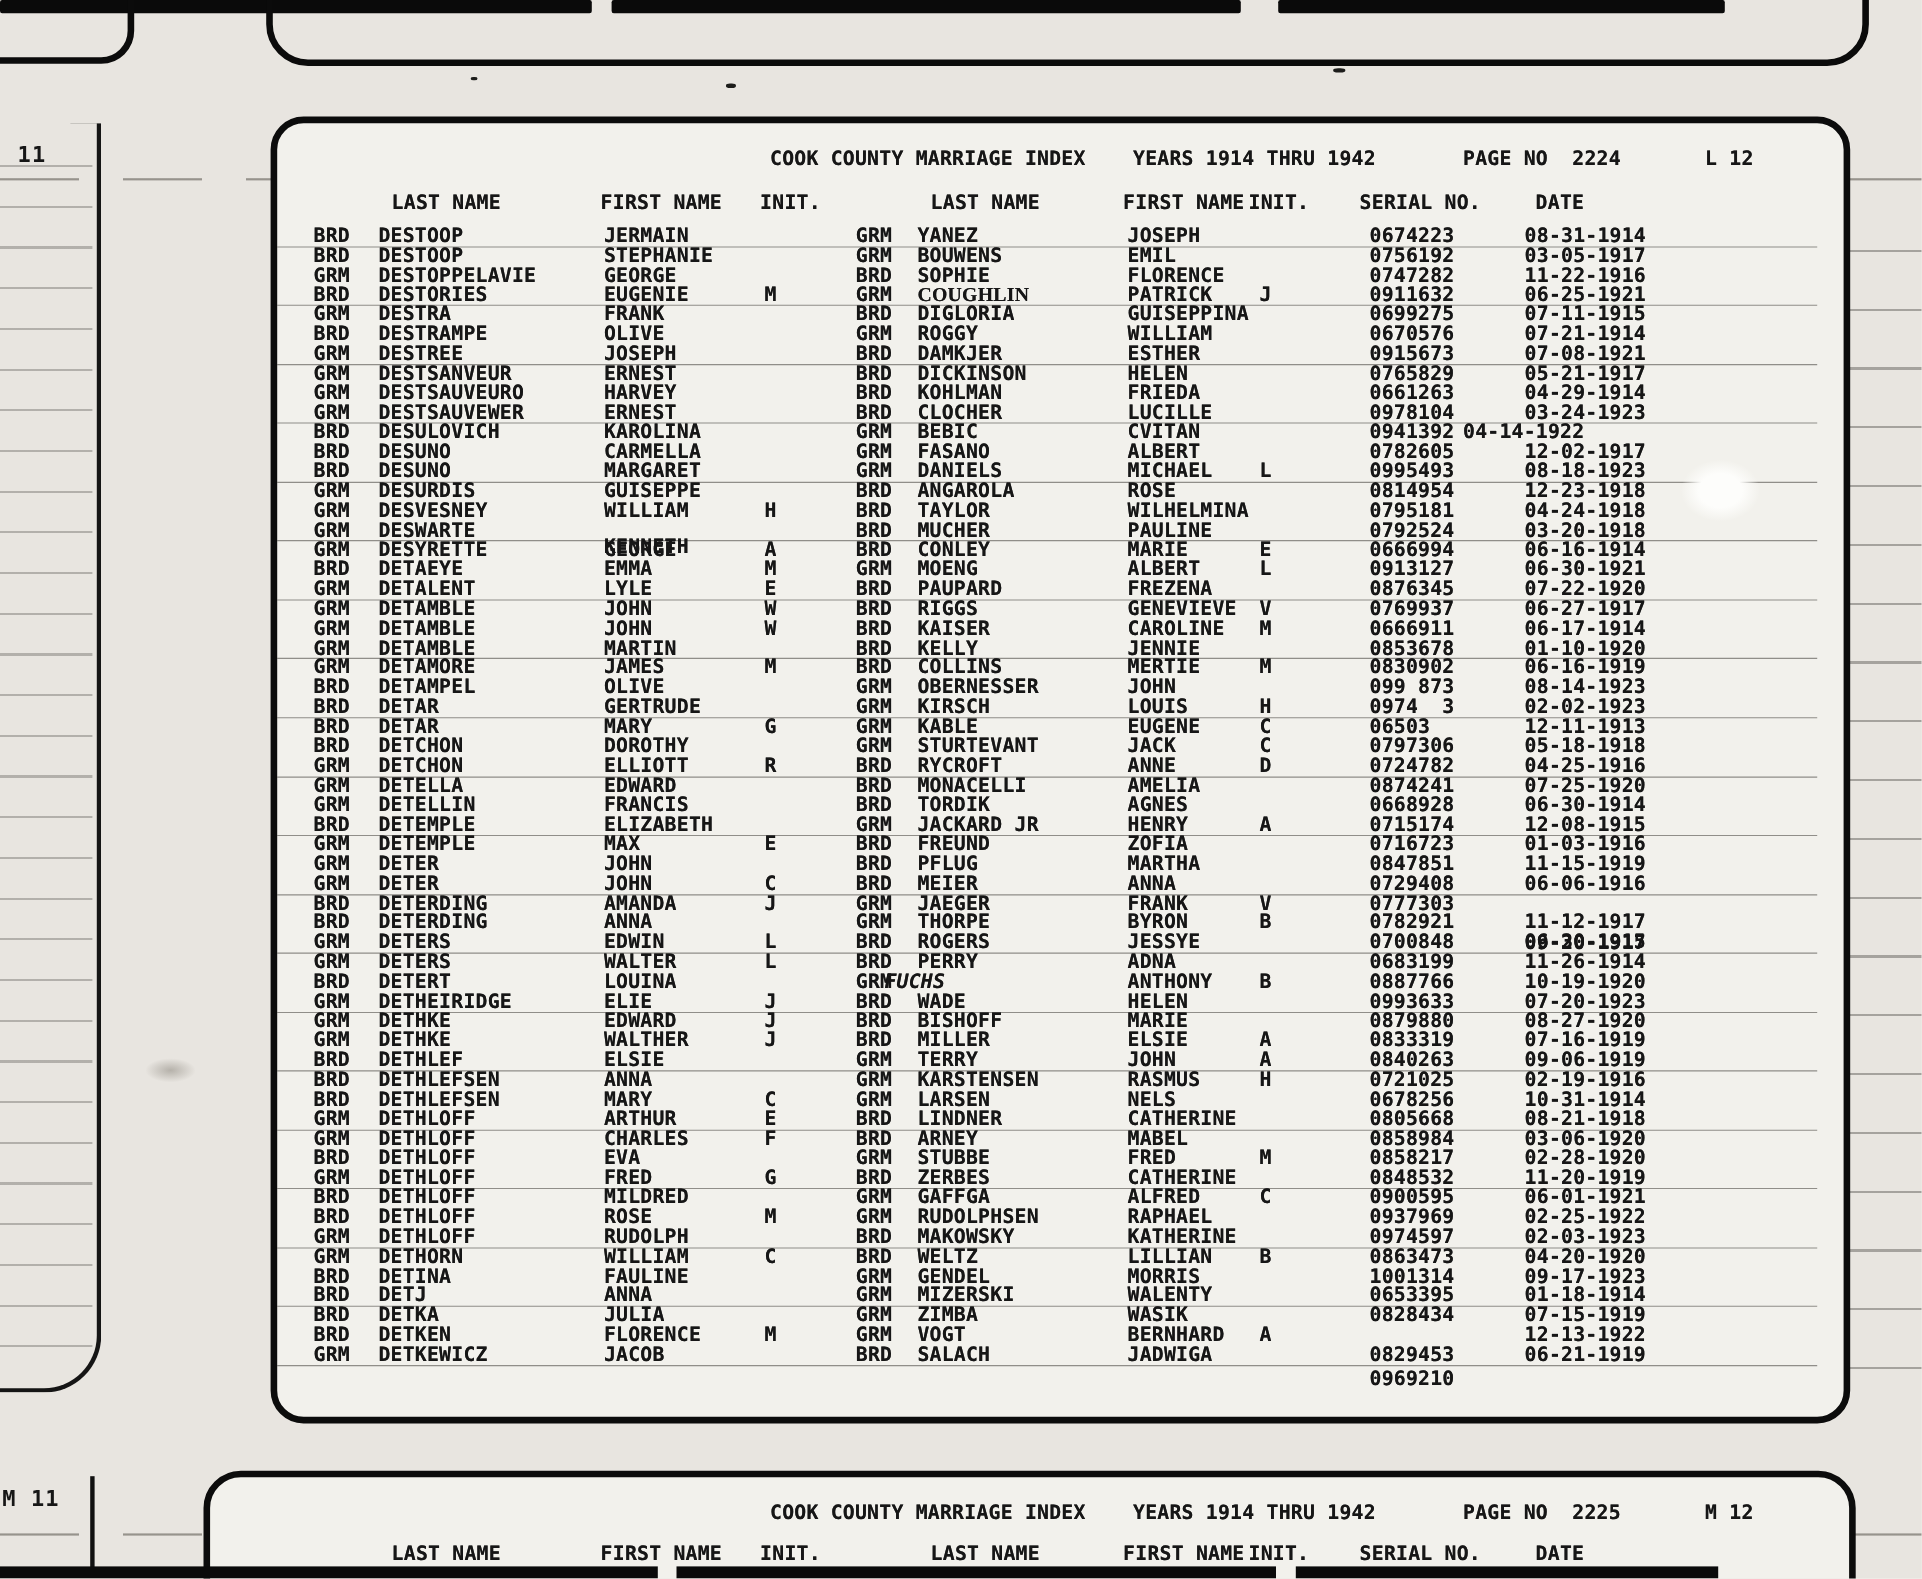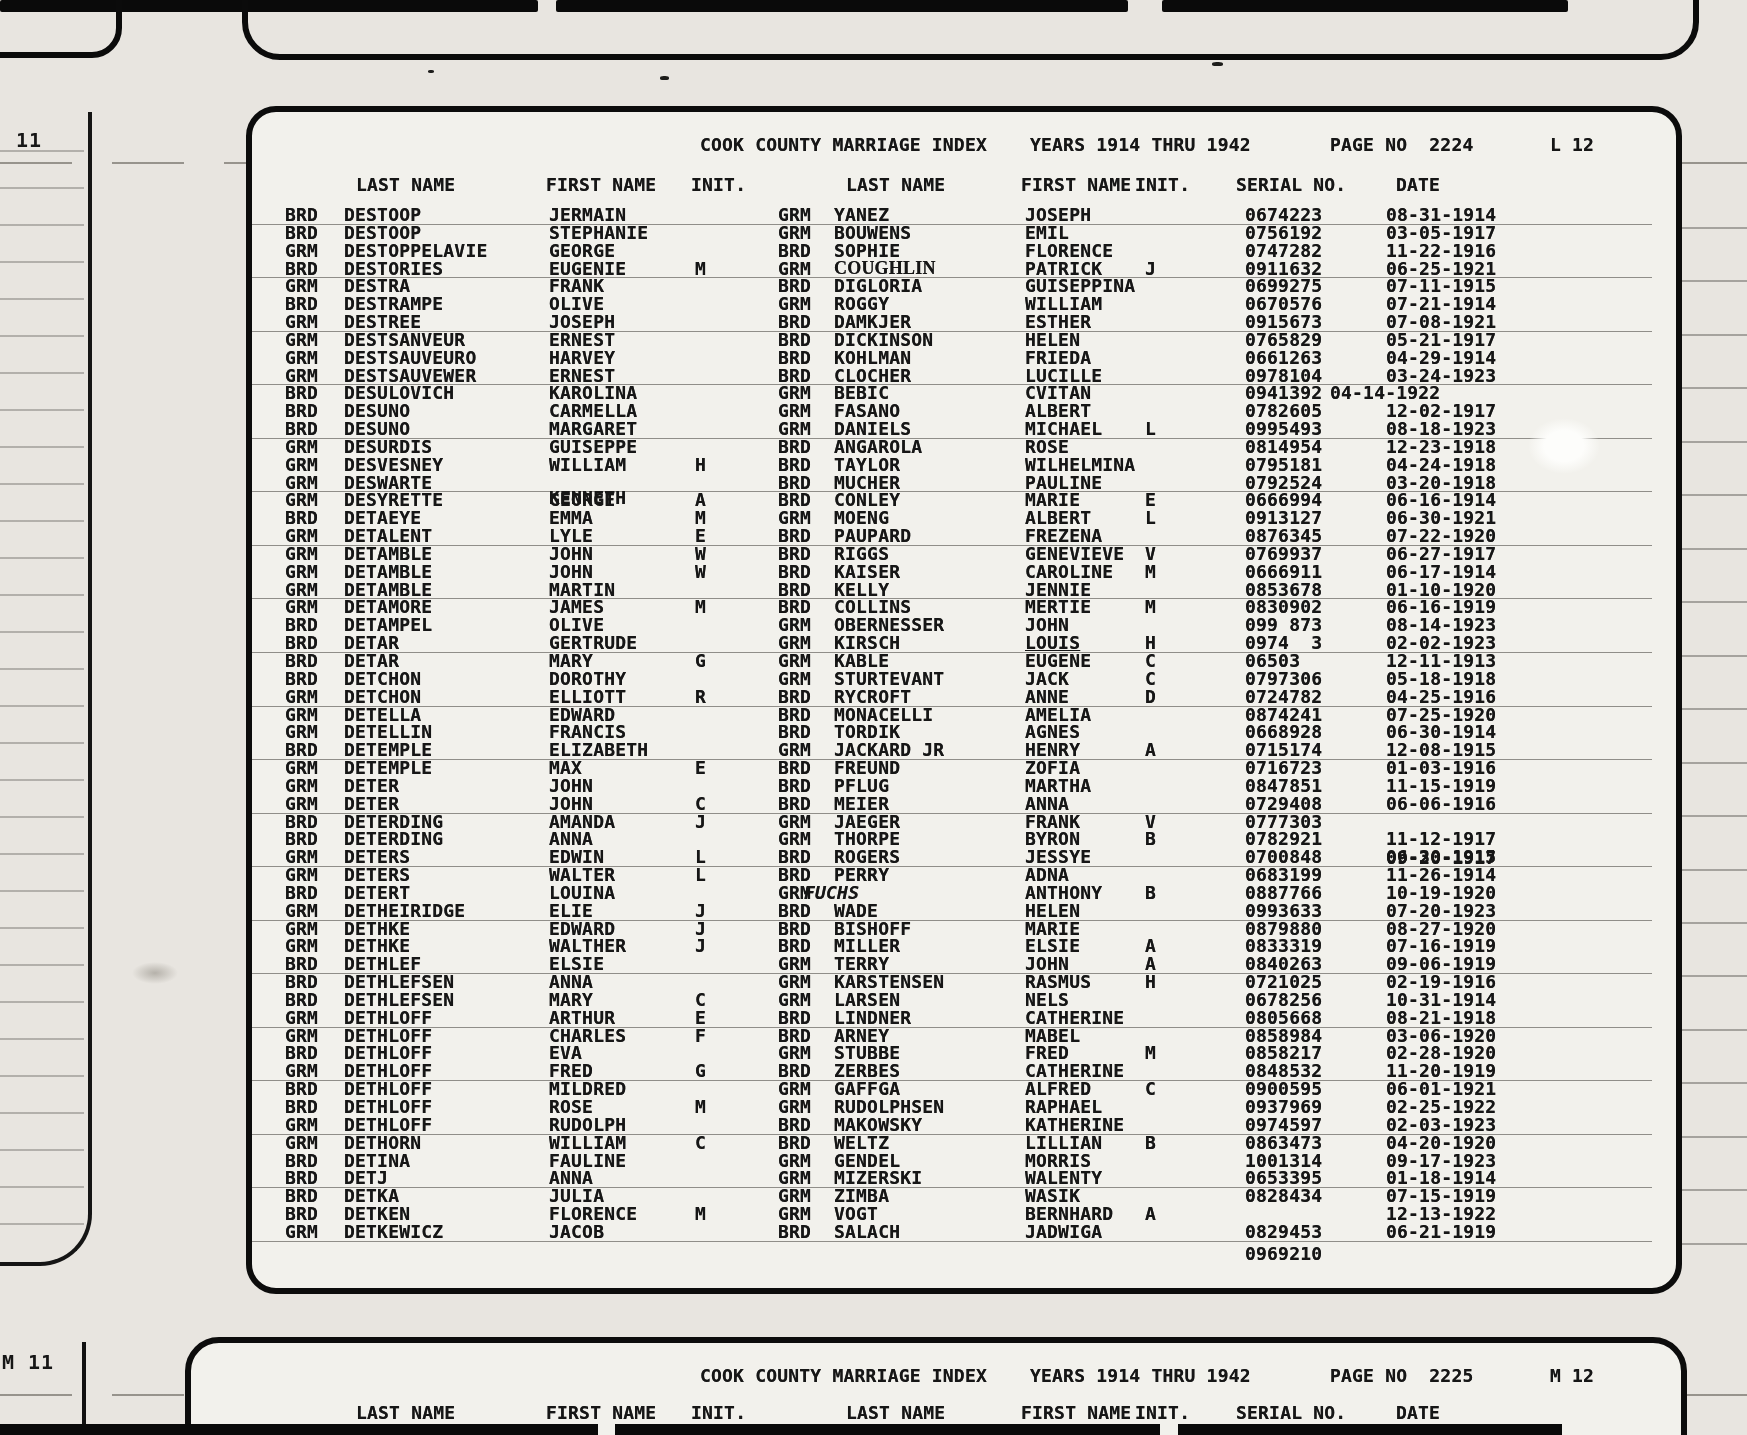--- a/index.html
+++ b/index.html
@@ -371,21 +371,21 @@
         <span class="cell" style="left: 993px;">099 873</span>
         <span class="cell" style="left: 1134px;">08-14-1923</span>
       </div>
       <div class="row ruled" style="top: 522.16px;">
         <span class="cell" style="left: 33px;">BRD</span>
         <span class="cell" style="left: 92px;">DETAR</span>
         <span class="cell" style="left: 297px;">GERTRUDE</span>
         <span class="cell" style="left: 443px;"></span>
         <span class="cell" style="left: 526px;">GRM</span>
         <span class="cell" style="left: 582px;">KIRSCH</span>
-        <span class="cell" style="left: 773px; text-decoration: underline;">LOUIS</span>
+        <span class="cell" style="left: 773px;">LOUIS</span>
         <span class="cell" style="left: 893px;">H</span>
         <span class="cell" style="left: 993px;">0974  3</span>
         <span class="cell" style="left: 1134px;">02-02-1923</span>
       </div>
       <div class="row" style="top: 540px;">
         <span class="cell" style="left: 33px;">BRD</span>
         <span class="cell" style="left: 92px;">DETAR</span>
         <span class="cell" style="left: 297px;">MARY</span>
         <span class="cell" style="left: 443px;">G</span>
         <span class="cell" style="left: 526px;">GRM</span>

